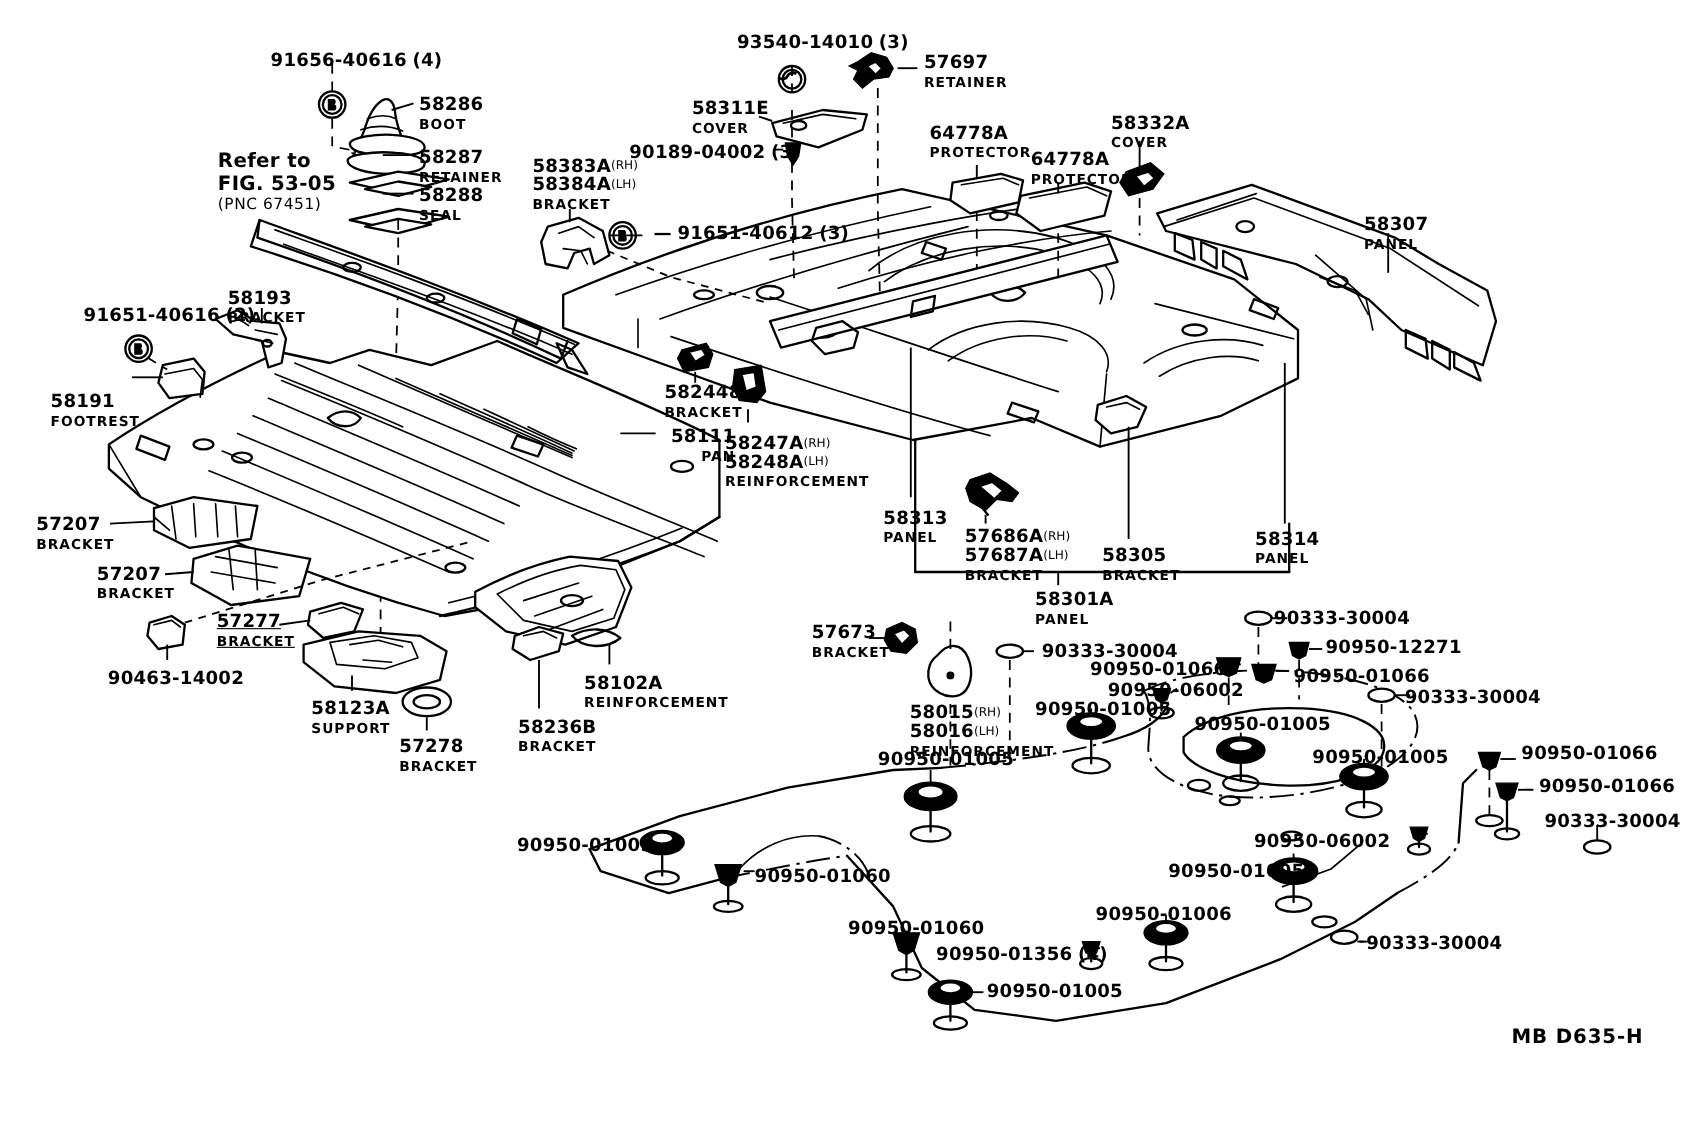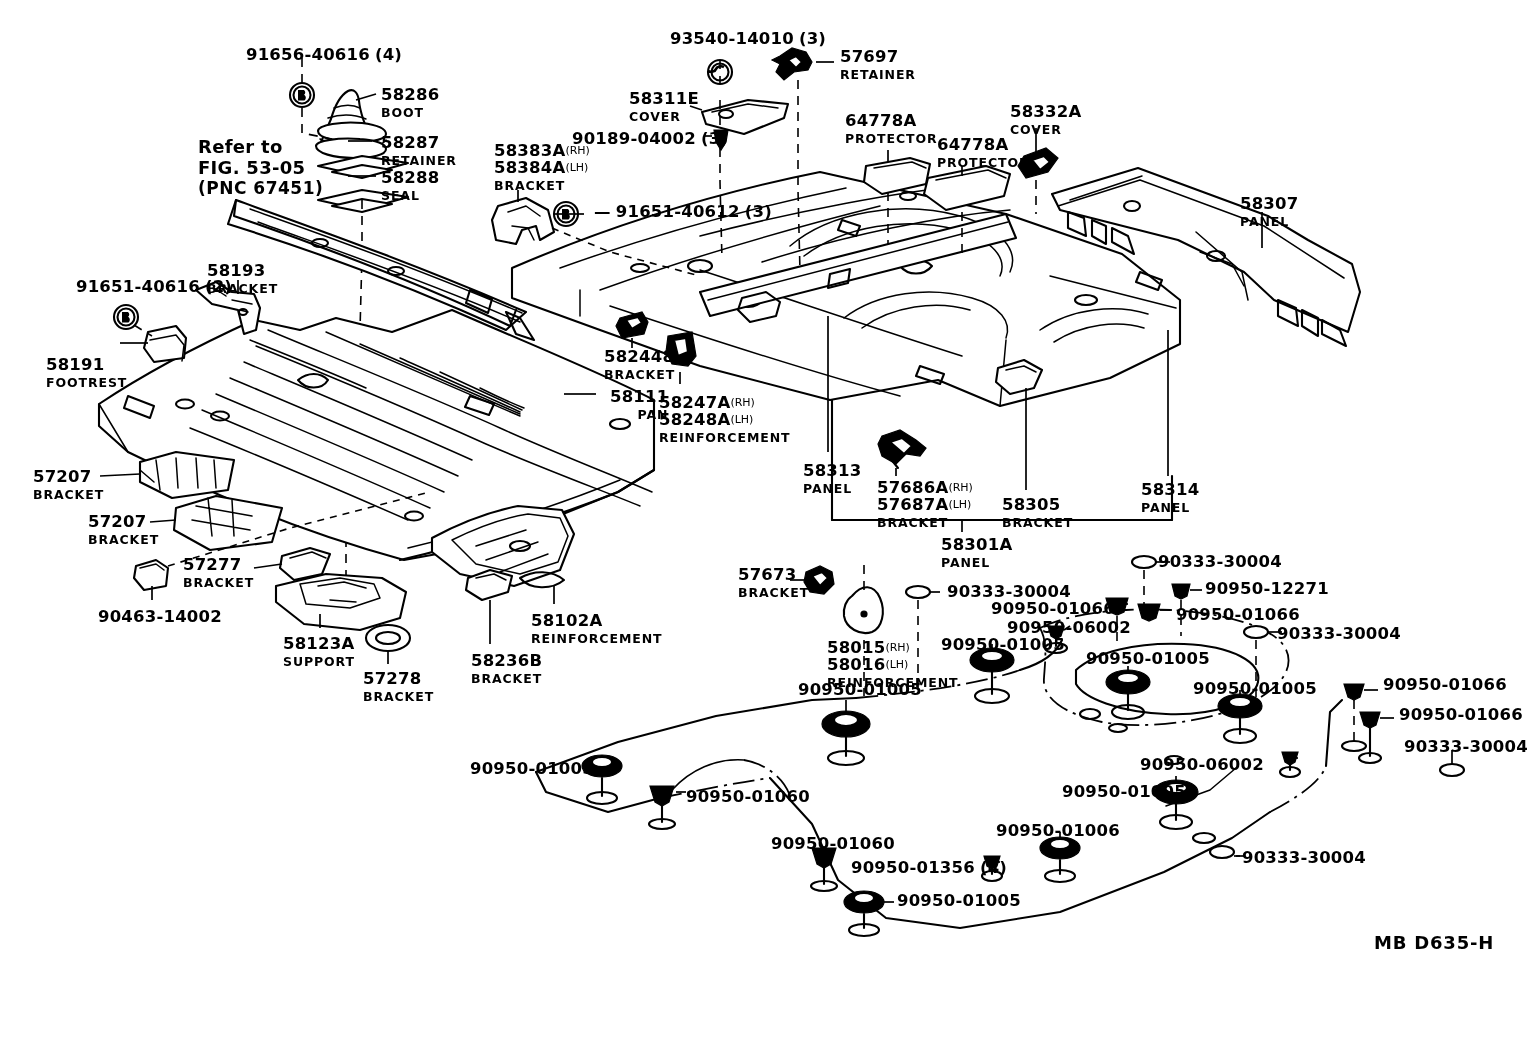--- a/index.html
+++ b/index.html
@@ -10,21 +10,21 @@
   }
   #stage{position:absolute;inset:0;width:1528px;height:1038px;}
   svg#art{position:absolute;left:0;top:0;width:1528px;height:1038px;}
 
   .lbl{position:absolute;white-space:nowrap;line-height:1.02;}
   .pn{font-weight:bold;font-size:16.5px;letter-spacing:.2px;}
   .dsc{font-weight:bold;font-size:12.5px;letter-spacing:.9px;}
   .refbox{position:absolute;}
   .refbox .r1{font-weight:bold;font-size:18px;letter-spacing:.3px;}
   .refbox .r2{font-weight:bold;font-size:18px;letter-spacing:.3px;}
-  .refbox .r3{font-weight:bold;font-size:17px;letter-spacing:.5px;}
+  .refbox .r3{font-weight:normal;font-size:14px;letter-spacing:.5px;}
   .sheet{position:absolute;font-weight:bold;font-size:18px;letter-spacing:.8px;}
   .ra{font-size:11px;vertical-align:2px;letter-spacing:0;}
 </style>
 </head>
 <body>
 
 <div id="stage">
 
 <svg id="art" viewBox="0 0 1528 1038">
   <defs>
@@ -551,42 +551,42 @@
 
 <div class="lbl" style="left:670px;top:31px;"><span class="pn">93540-14010</span> <span class="pn">(3)</span></div>
 <div class="lbl" style="left:840px;top:49px;"><span class="pn">57697</span><br><span class="dsc">RETAINER</span></div>
 <div class="lbl" style="left:629px;top:91px;"><span class="pn">58311E</span><br><span class="dsc">COVER</span></div>
 <div class="lbl" style="left:572px;top:131px;"><span class="pn">90189-04002</span> <span class="pn">(3)</span></div>
 <div class="lbl" style="left:845px;top:113px;"><span class="pn">64778A</span><br><span class="dsc">PROTECTOR</span></div>
 <div class="lbl" style="left:937px;top:137px;"><span class="pn">64778A</span><br><span class="dsc">PROTECTOR</span></div>
 <div class="lbl" style="left:1010px;top:104px;"><span class="pn">58332A</span><br><span class="dsc">COVER</span></div>
 <div class="lbl" style="left:1240px;top:196px;"><span class="pn">58307</span><br><span class="dsc">PANEL</span></div>
 
-<div class="lbl" style="left:494px;top:143px;">
+<div class="lbl" style="left:484px;top:143px;">
   <span class="pn">58383A</span><span class="ra">(RH)</span><br>
   <span class="pn">58384A</span><span class="ra">(LH)</span><br>
   <span class="dsc">BRACKET</span>
 </div>
 <div class="lbl" style="left:594px;top:204px;"><span class="pn">—</span> <span class="pn">91651-40612</span> <span class="pn">(3)</span></div>
 
 <div class="lbl" style="left:76px;top:279px;"><span class="pn">91651-40616</span> <span class="pn">(2)</span></div>
 <div class="lbl" style="left:207px;top:263px;"><span class="pn">58193</span><br><span class="dsc">BRACKET</span></div>
 <div class="lbl" style="left:46px;top:333px;margin-top:24px;"><span class="pn">58191</span><br><span class="dsc">FOOTREST</span></div>
 
 <div class="lbl" style="left:604px;top:349px;"><span class="pn">582448</span><br><span class="dsc">BRACKET</span></div>
 <div class="lbl" style="left:610px;top:389px;text-align:right;"><span class="pn">58111</span><br><span class="dsc">PAN</span></div>
 <div class="lbl" style="left:659px;top:395px;">
   <span class="pn">58247A</span><span class="ra">(RH)</span><br>
   <span class="pn">58248A</span><span class="ra">(LH)</span><br>
   <span class="dsc">REINFORCEMENT</span>
 </div>
 
 <div class="lbl" style="left:33px;top:469px;"><span class="pn">57207</span><br><span class="dsc">BRACKET</span></div>
 <div class="lbl" style="left:88px;top:514px;"><span class="pn">57207</span><br><span class="dsc">BRACKET</span></div>
-<div class="lbl" style="left:183px;top:557px;"><span class="pn">57277</span><br><span class="dsc">BRACKET</span></div>
+<div class="lbl" style="left:197px;top:557px;text-decoration:underline;"><span class="pn">57277</span><br><span class="dsc">BRACKET</span></div>
 <div class="lbl" style="left:98px;top:609px;"><span class="pn">90463-14002</span></div>
 <div class="lbl" style="left:283px;top:636px;"><span class="pn">58123A</span><br><span class="dsc">SUPPORT</span></div>
 <div class="lbl" style="left:363px;top:671px;"><span class="pn">57278</span><br><span class="dsc">BRACKET</span></div>
 <div class="lbl" style="left:471px;top:653px;"><span class="pn">58236B</span><br><span class="dsc">BRACKET</span></div>
 <div class="lbl" style="left:531px;top:613px;"><span class="pn">58102A</span><br><span class="dsc">REINFORCEMENT</span></div>
 
 <div class="lbl" style="left:803px;top:463px;"><span class="pn">58313</span><br><span class="dsc">PANEL</span></div>
 <div class="lbl" style="left:877px;top:480px;">
   <span class="pn">57686A</span><span class="ra">(RH)</span><br>
   <span class="pn">57687A</span><span class="ra">(LH)</span><br>

